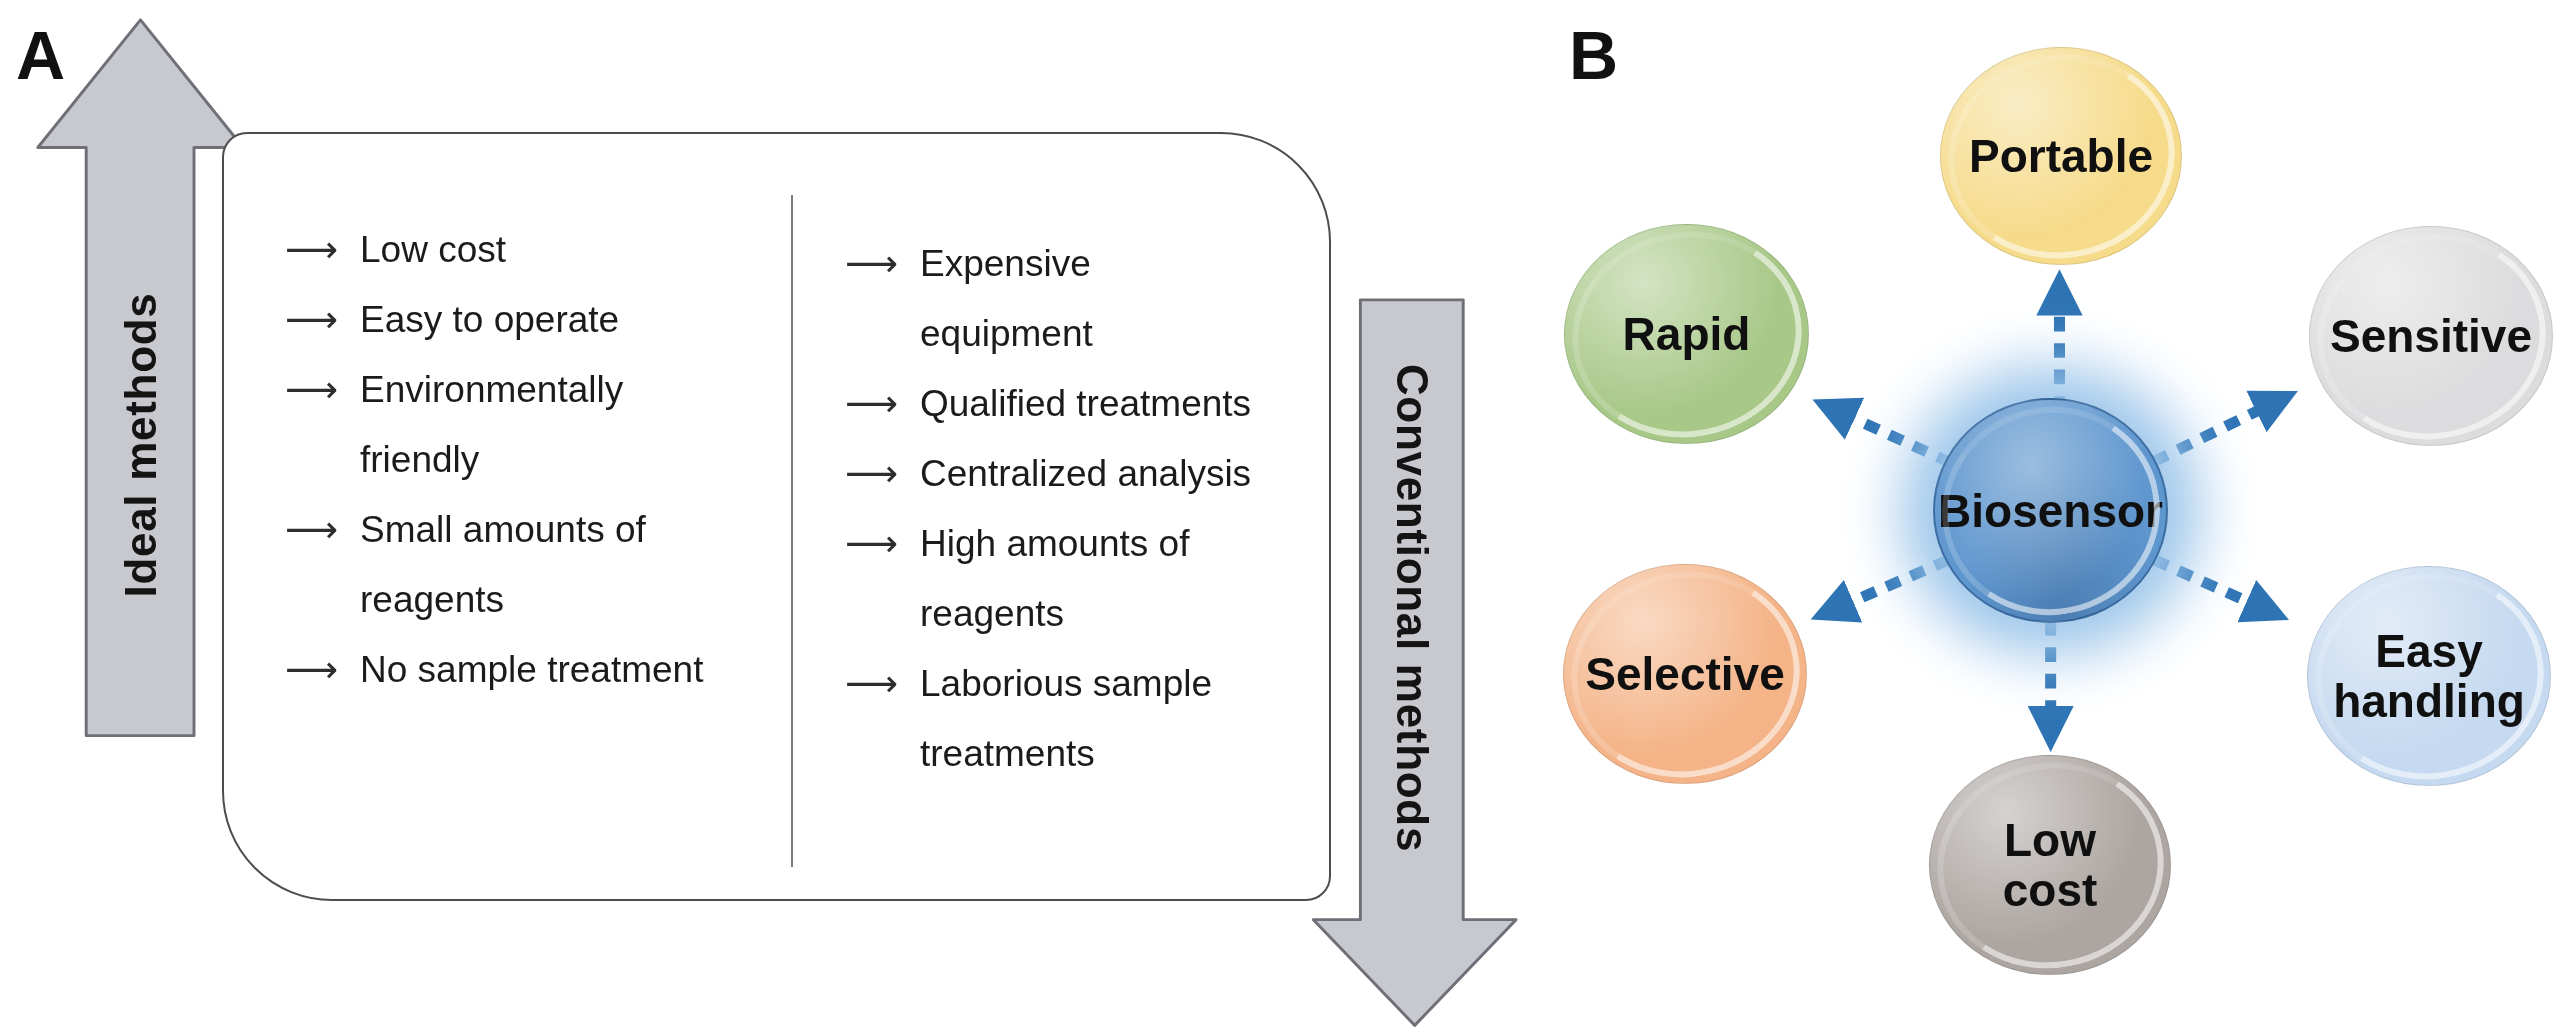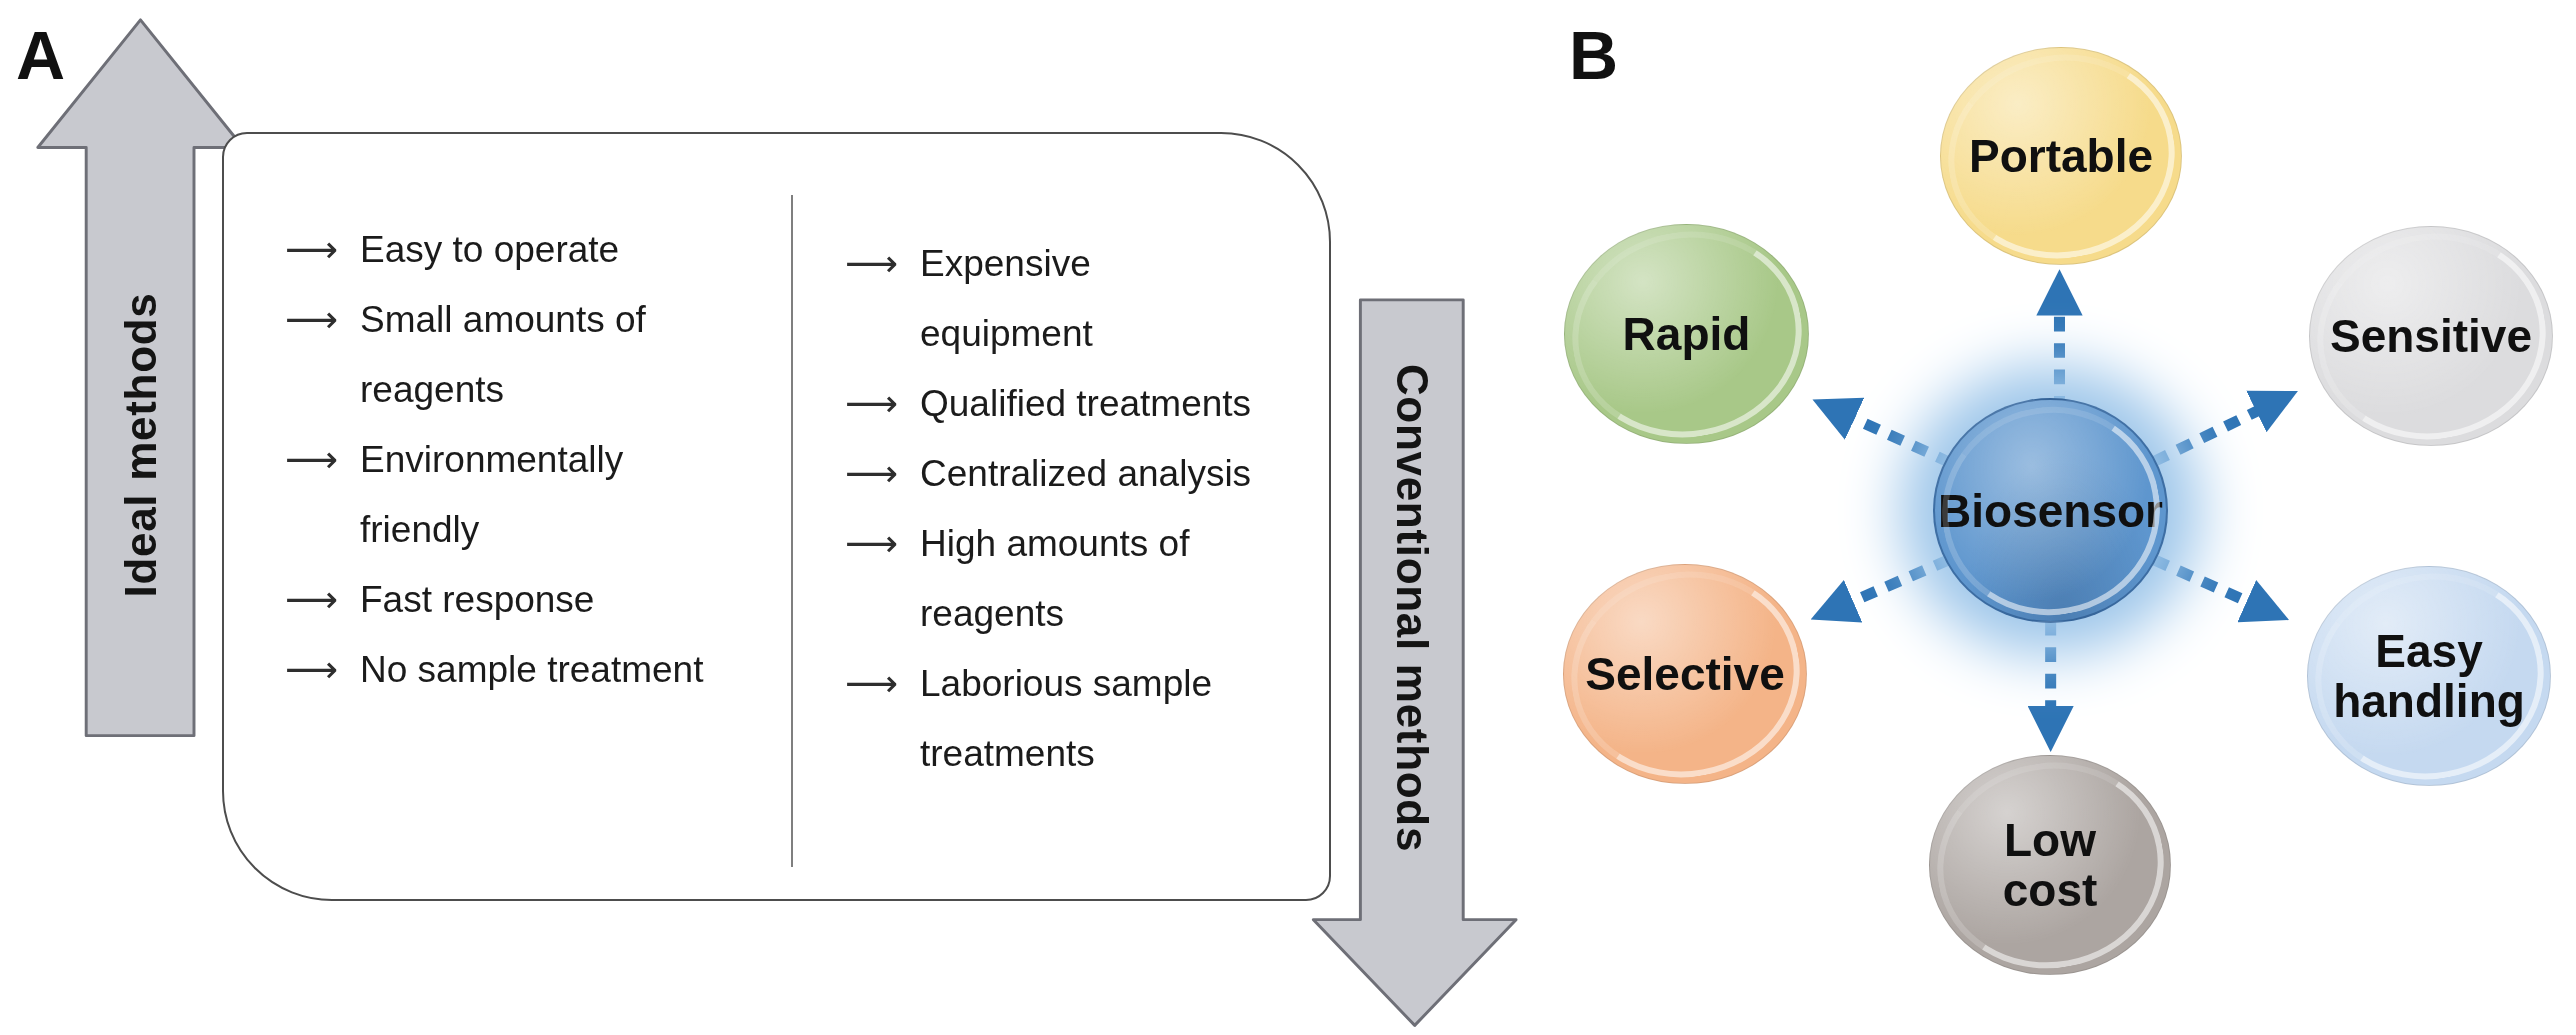--- a/index.html
+++ b/index.html
@@ -83,24 +83,24 @@
 
   <svg class="big-arrow-svg" style="left:29px; top:14.7px;" width="220" height="727" viewBox="0 0 300 990">
     <polygon points="152,6 292,180 225,180 225,982 78,982 78,180 12,180" stroke="#6E6F77" stroke-width="4" stroke-linejoin="round" fill="#C8C9CF"></polygon>
   </svg>
   <div class="vert-label ccw" style="left:141px; top:445px;">Ideal methods</div>
 
   <div class="round-box"></div>
   <div class="col-divider" style="background-color: rgb(127, 127, 127);"></div>
 
   <ul class="feature-list left">
+    <li><span class="arr">⟶</span><span>Low cost</span></li>
     <li><span class="arr">⟶</span><span>Easy to operate</span></li>
+    <li><span class="arr">⟶</span><span>Environmentally friendly</span></li>
     <li><span class="arr">⟶</span><span>Small amounts of reagents</span></li>
-    <li><span class="arr">⟶</span><span>Environmentally friendly</span></li>
-    <li><span class="arr">⟶</span><span>Fast response</span></li>
     <li><span class="arr">⟶</span><span>No sample treatment</span></li>
   </ul>
 
   <ul class="feature-list right">
     <li><span class="arr">⟶</span><span>Expensive equipment</span></li>
     <li><span class="arr">⟶</span><span>Qualified treatments</span></li>
     <li><span class="arr">⟶</span><span>Centralized analysis</span></li>
     <li><span class="arr">⟶</span><span>High amounts of reagents</span></li>
     <li><span class="arr">⟶</span><span>Laborious sample treatments</span></li>
   </ul>

